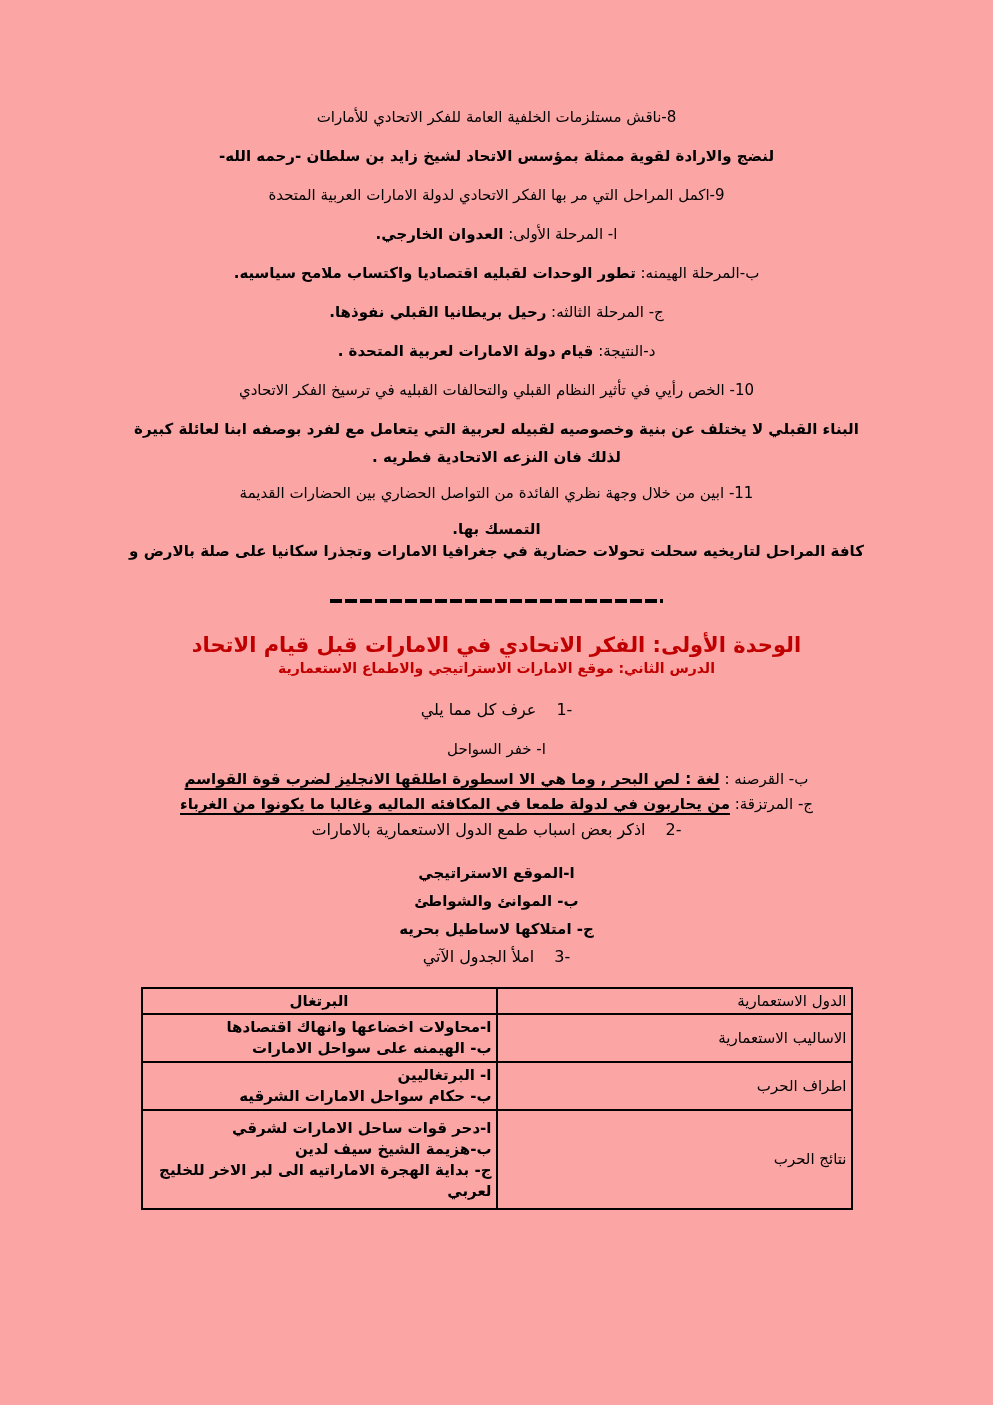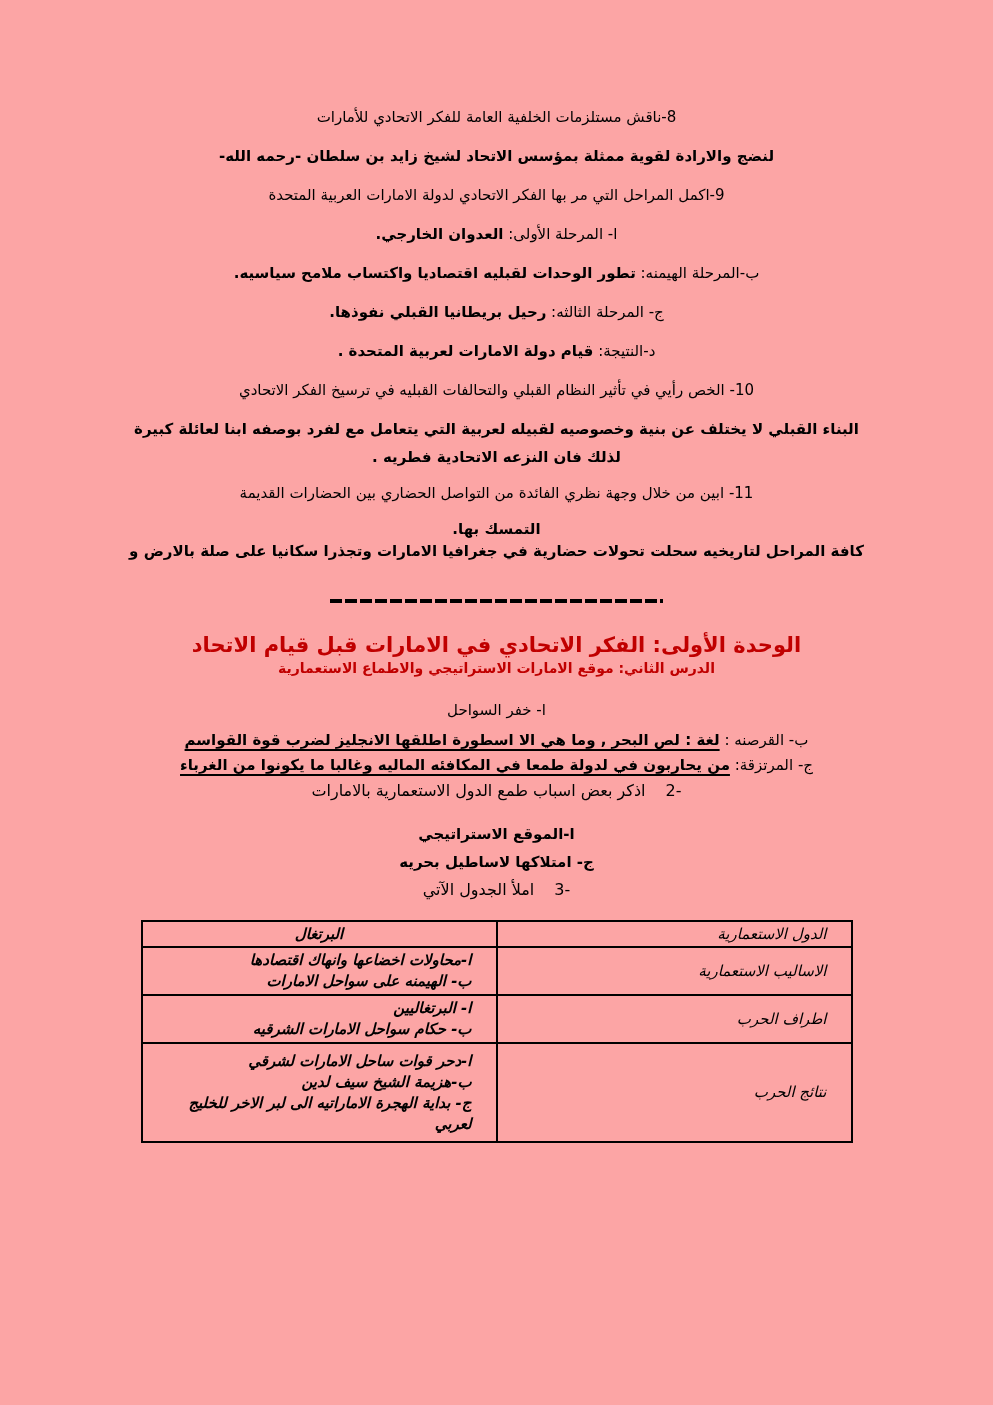--- a/index.html
+++ b/index.html
@@ -50,25 +50,24 @@
   .q16 { font-size: 16px; }
 
   table.colonial {
     width: 712px;
     margin: 19px auto 0 auto;
     border-collapse: collapse;
     direction: rtl;
   }
   table.colonial td {
     border: 2px solid #000;
-    padding: 1px 24px;
+    padding: 1px 4px;
     line-height: 21px;
     font-size: 15px;
     vertical-align: middle;
-    font-style: italic;
   }
   td.label-cell  { width: 50%; text-align: right; }
   td.answer-cell { width: 50%; text-align: right; font-weight: bold; }
   td.answer-cell.center-cell { text-align: center; }
   tr.r1 td { height: 22px; }
   tr.r2 td, tr.r3 td { height: 44px; }
   tr.r4 td { height: 95px; }
 </style>
 </head>
 <body>
@@ -102,34 +101,38 @@
   <div>
     <div class="l b">التمسك بها.</div>
     <div class="l b mb6 nowrap">كافة المراحل لتاريخيه سحلت تحولات حضارية في جغرافيا الامارات وتجذرا سكانيا على صلة بالارض و</div>
   </div>
 
   <div class="separator"></div>
 
   <div class="red-title nowrap">الوحدة الأولى: الفكر الاتحادي في الامارات قبل قيام الاتحاد</div>
   <div class="red-lesson nowrap">الدرس الثاني: موقع الامارات الاستراتيجي والاطماع الاستعمارية</div>
 
+  <div class="l mb17 q16">
+    <span class="num-marker" dir="ltr">1-</span><span>عرف كل مما يلي</span>
+  </div>
 
   <div class="l mb8">ا- خفر السواحل</div>
   <div class="l mb3 nowrap">
     <span>ب- القرصنه : </span><span class="b u">لغة : لص البحر , وما هي الا اسطورة اطلقها الانجليز لضرب قوة القواسم</span>
   </div>
   <div class="l mb4 nowrap">
     <span>ج- المرتزقة: </span><span class="b u">من يحاربون في لدولة طمعا في المكافئه الماليه وغالبا ما يكونوا من الغرباء</span>
   </div>
 
   <div class="l mb21 q16">
     <span class="num-marker" dir="ltr">2-</span><span>اذكر بعض اسباب طمع الدول الاستعمارية بالامارات</span>
   </div>
 
   <div class="l b mb6">ا-الموقع الاستراتيجي</div>
+  <div class="l b mb6">ب- الموانئ والشواطئ</div>
   <div class="l b mb6">ج- امتلاكها لاساطيل بحريه</div>
 
   <div class="l q16">
     <span class="num-marker" dir="ltr">3-</span><span>املأ الجدول الآتي</span>
   </div>
 
   <table class="colonial">
     <tbody>
         <tr class="r1">
       <td class="label-cell">الدول الاستعمارية</td>

